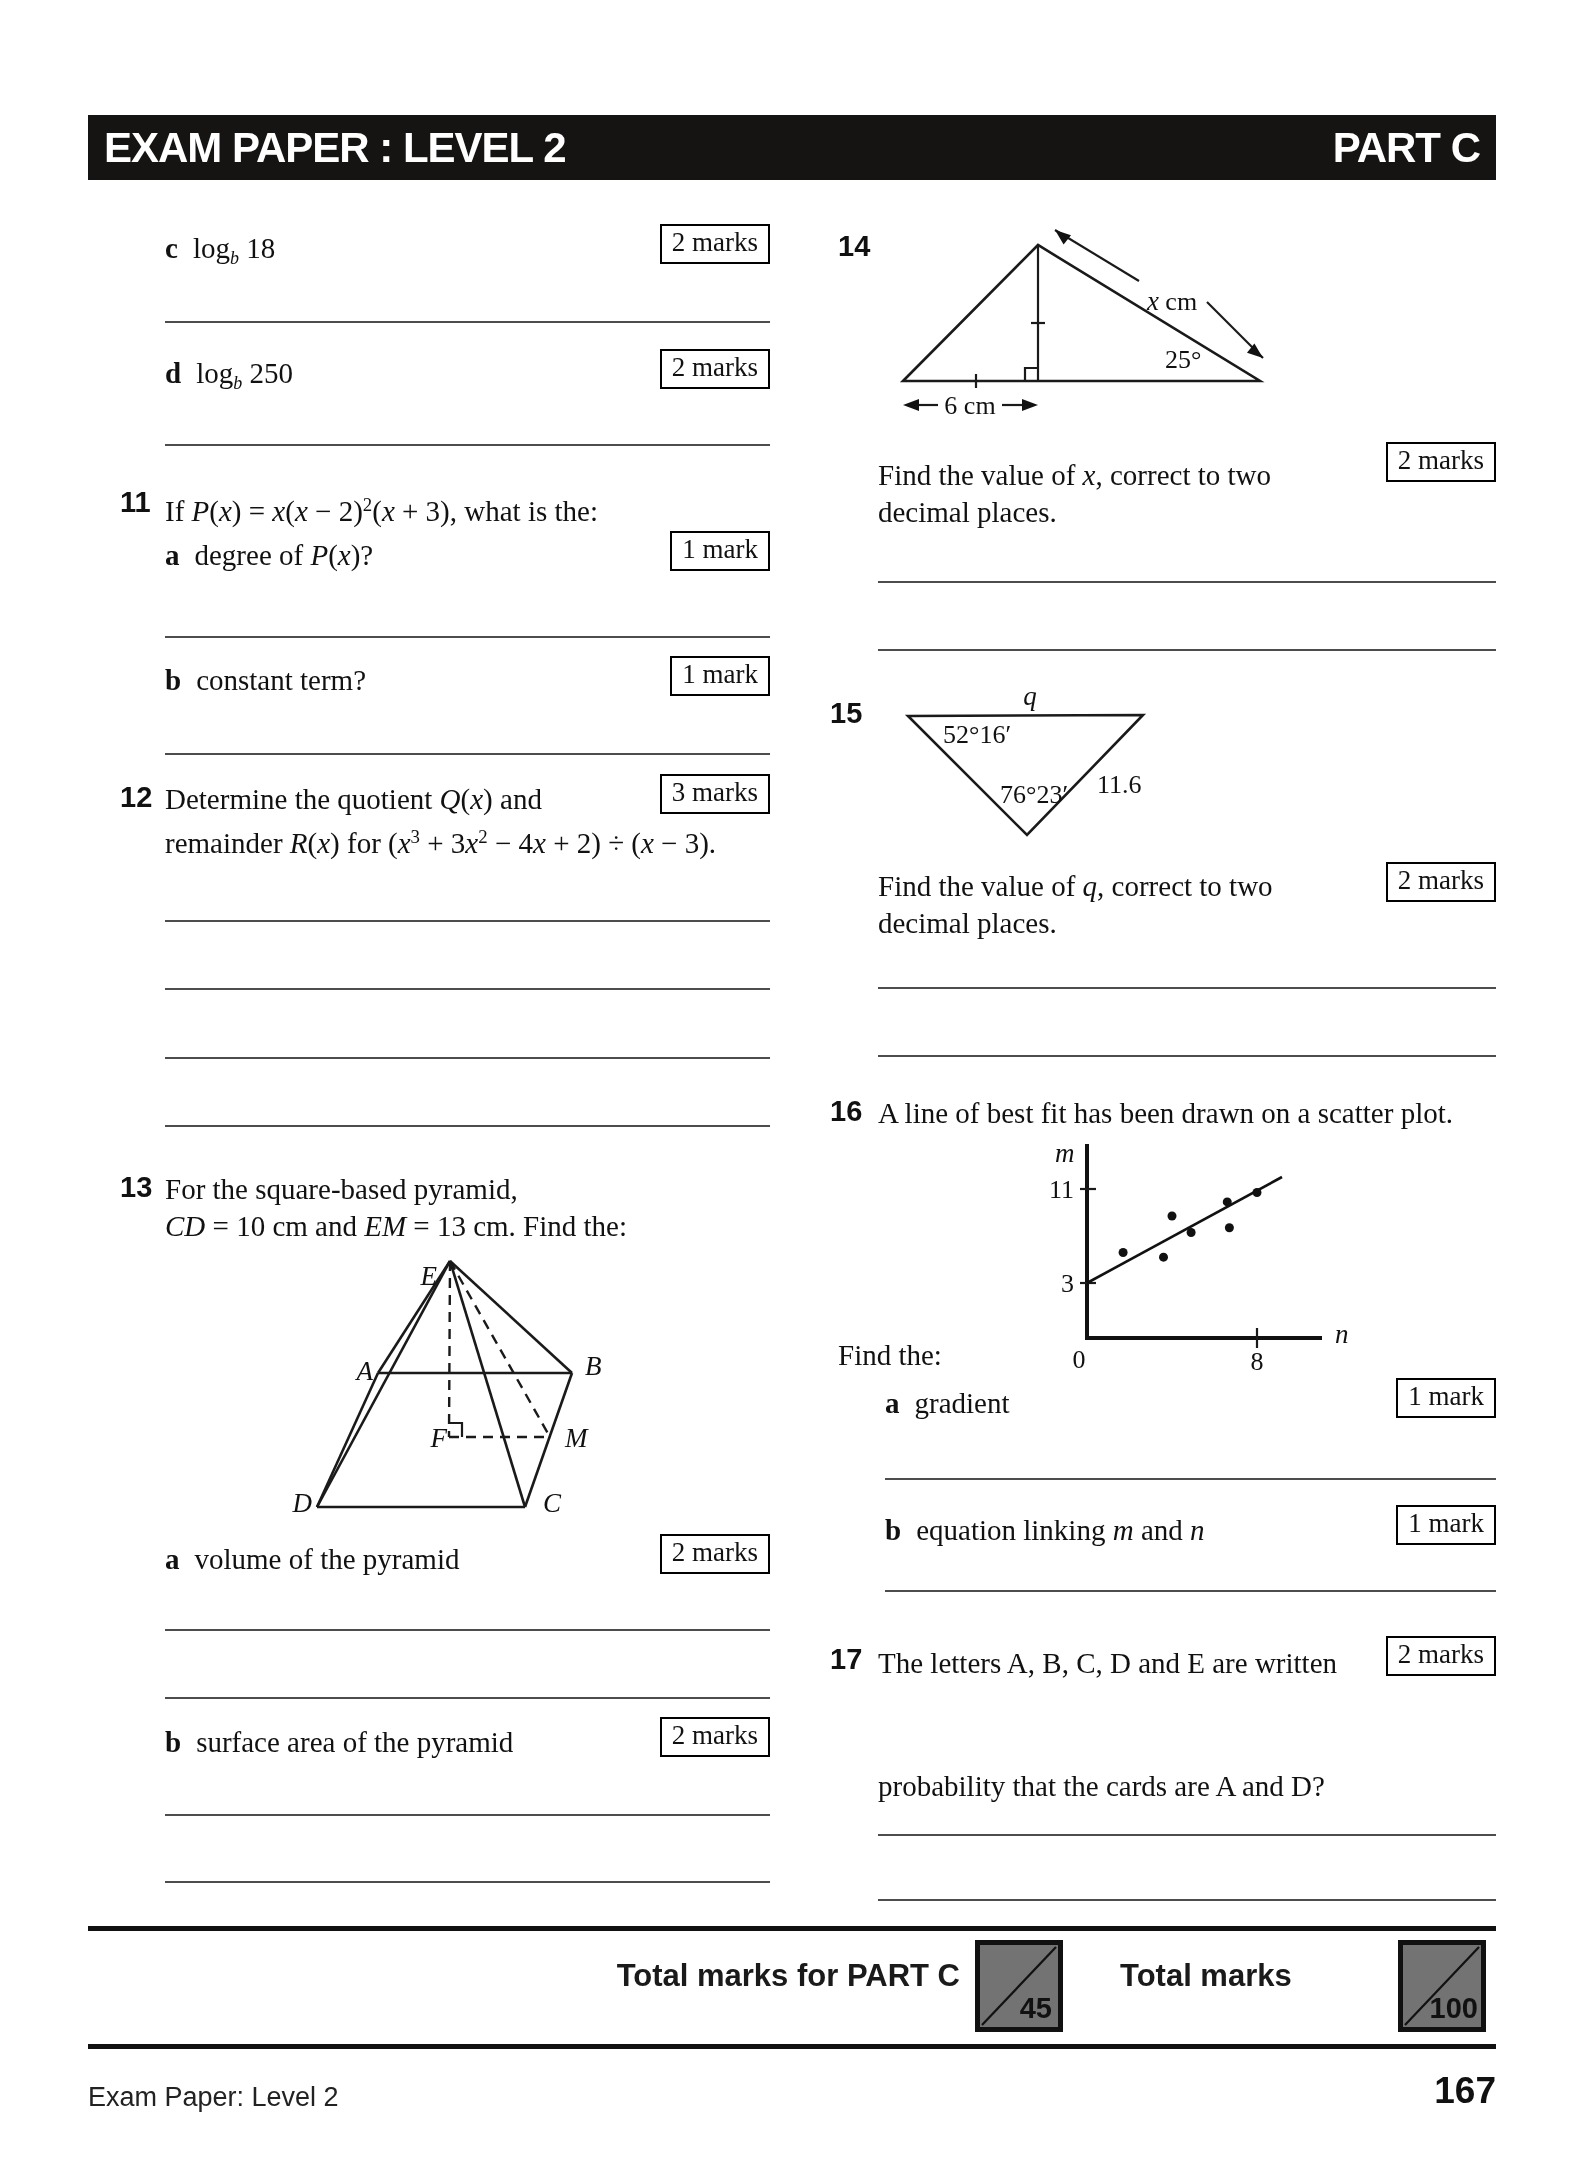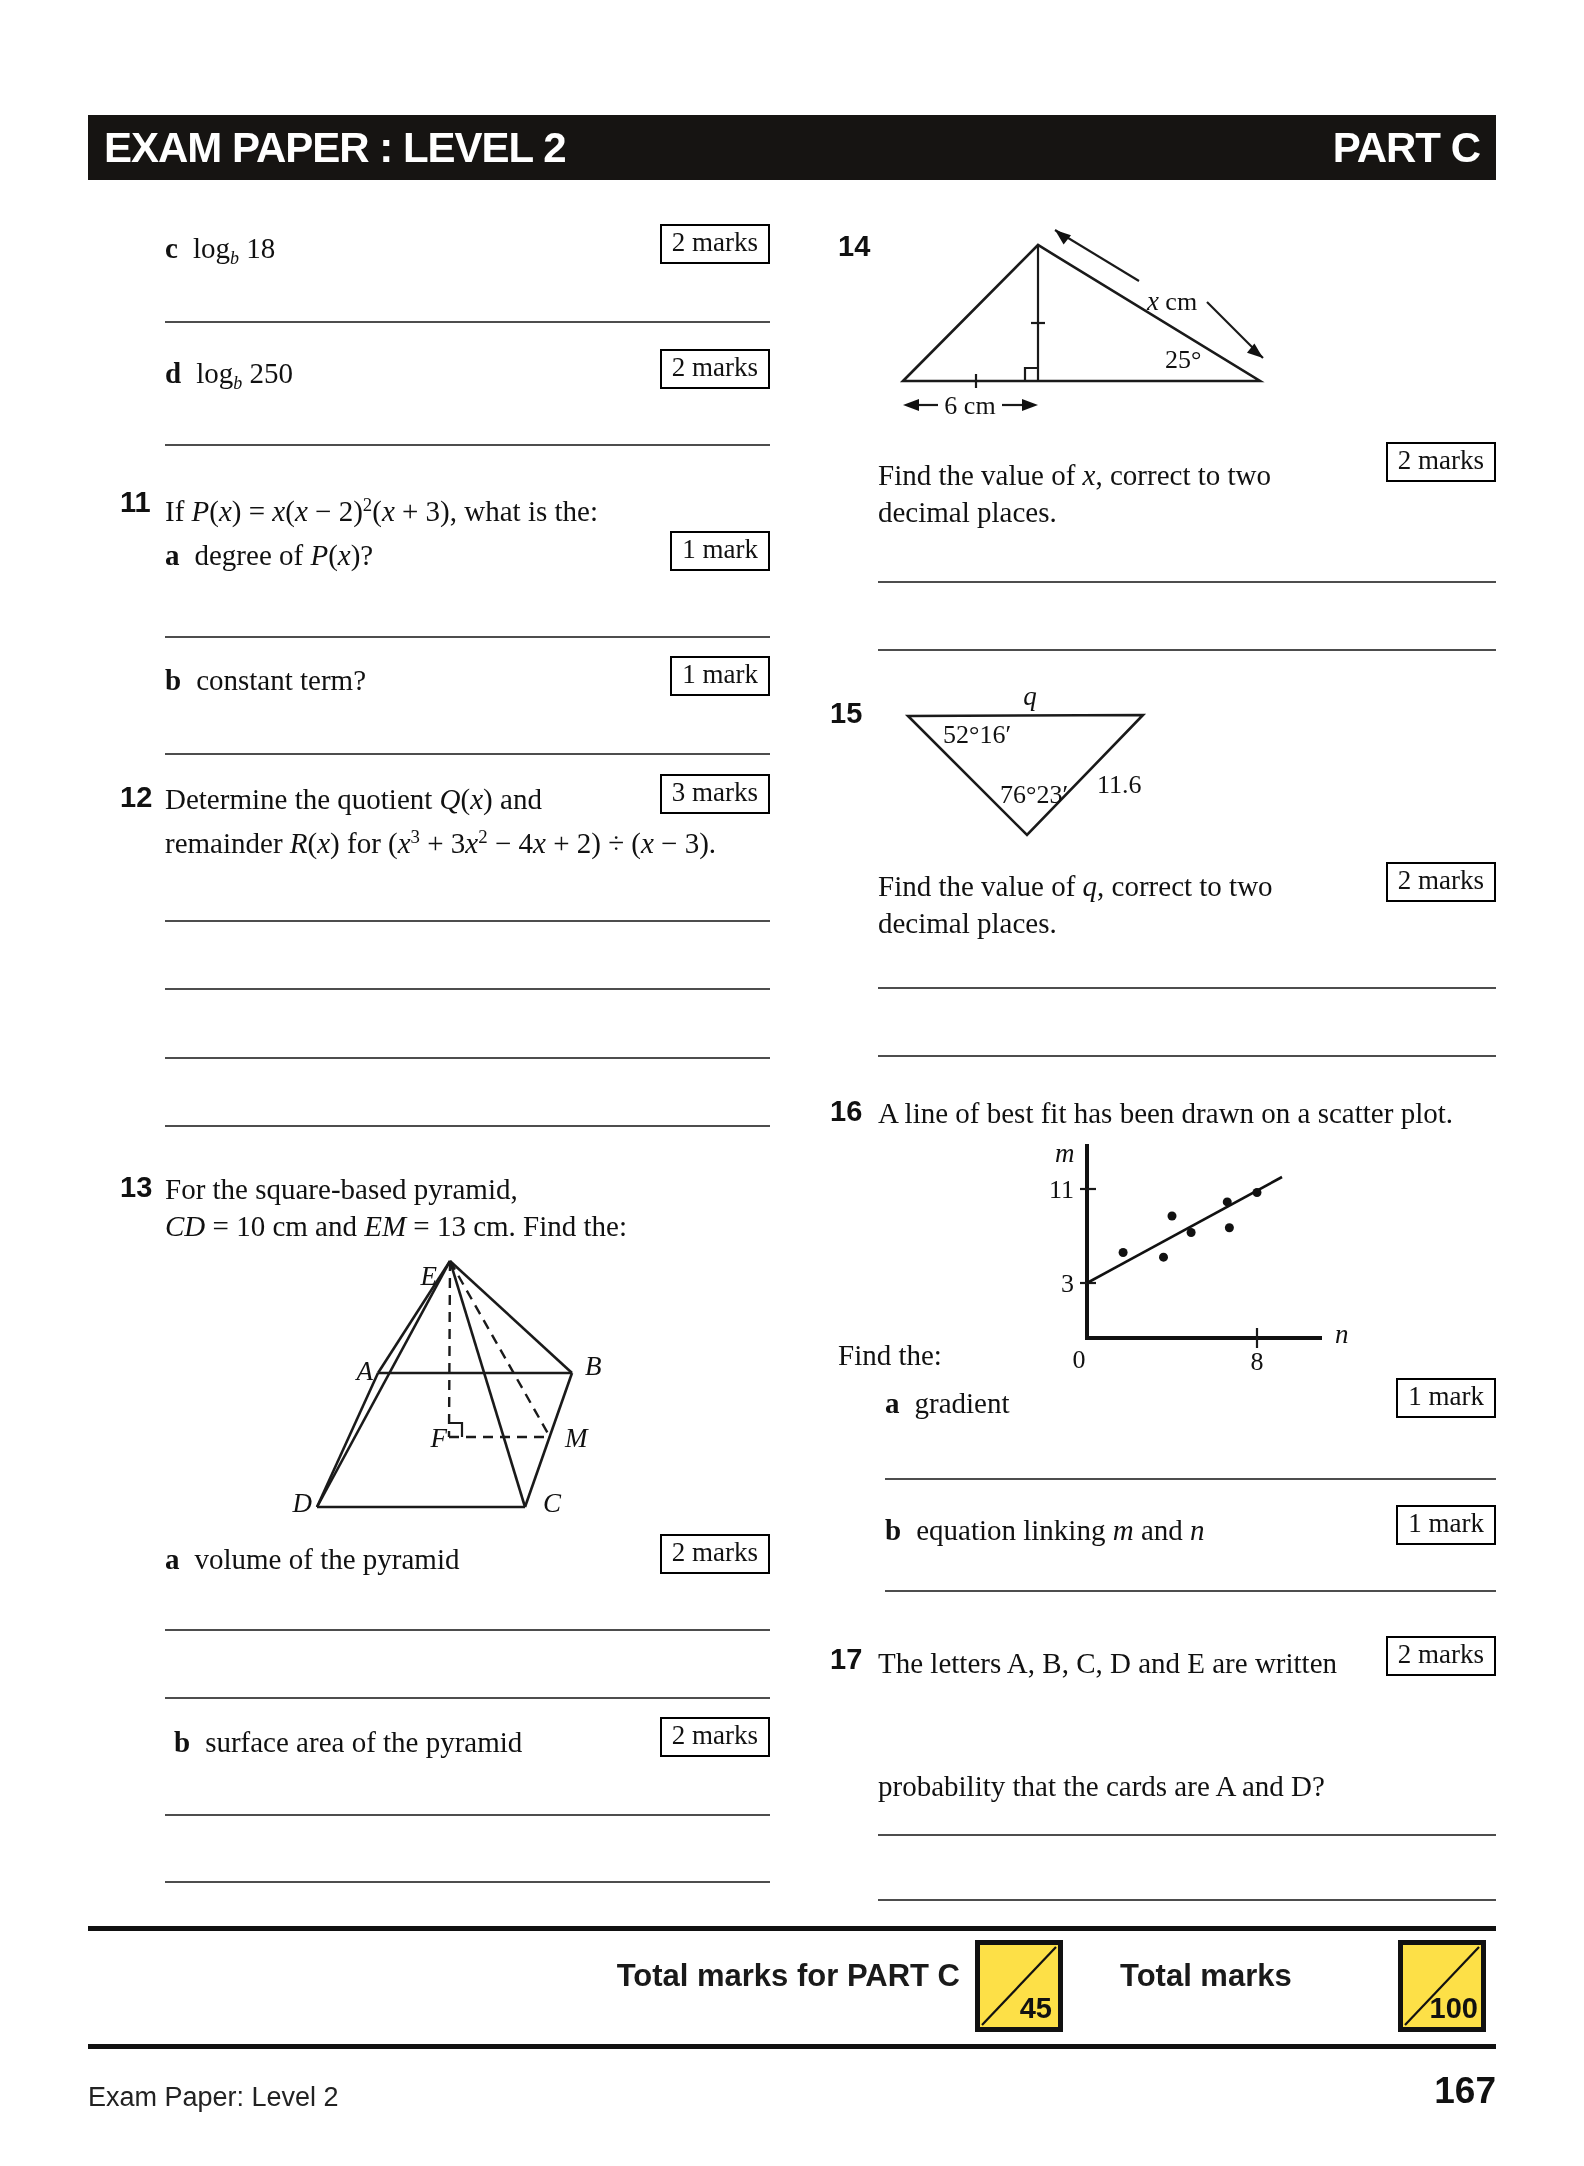--- a/index.html
+++ b/index.html
@@ -29,21 +29,21 @@
   svg .edge{stroke:#1a1a1a;stroke-width:2.6;fill:none;}
   svg .thin{stroke:#1a1a1a;stroke-width:2.2;fill:none;}
   svg .dash{stroke:#1a1a1a;stroke-width:2.4;fill:none;stroke-dasharray:10 7;}
   svg .lbl{font-family:"Liberation Serif",serif;font-style:italic;font-size:27px;fill:#111;}
   svg .rom{font-family:"Liberation Serif",serif;font-size:26px;fill:#111;font-style:normal;}
   svg .axis{stroke:#111;stroke-width:4;fill:none;}
   svg .fit{stroke:#111;stroke-width:2.6;fill:none;}
   svg .ah{fill:#111;stroke:none;}
   .rule{position:absolute;left:88px;width:1408px;height:5px;background:#111;}
   .total-label{position:absolute;font-family:Liberation Sans, sans-serif;font-weight:700;font-size:31px;color:#1a1a1a;}
-  .total-box{position:absolute;width:88px;height:92px;border:5px solid #111;box-sizing:border-box;background:#fde047;}
+  .total-box{position:absolute;width:88px;height:92px;border:5px solid #111;box-sizing:border-box;background:#737373;}
   .total-box svg{position:absolute;left:0;top:0;}
   .total-box .val{position:absolute;right:6px;bottom:2px;font-family:"Liberation Sans",sans-serif;
                   font-weight:700;font-size:29px;}
   .foot-left{position:absolute;left:88px;top:2082px;font-family:"Liberation Sans",sans-serif;font-size:27px;color:#222;}
   .foot-page{position:absolute;right:88px;top:2070px;font-family:"Liberation Sans",sans-serif;font-weight:700;font-size:37px;color:#111;}
 </style>
 </head>
 <body>
 
 <div class="page">
@@ -136,21 +136,21 @@
     <div class="row" style="top:1326px">
       <span class="stem" style="left:45px;top:0">
         <span class="qletter">a</span><span class="qtext">volume of the pyramid</span>
       </span>
       <span class="marks-box" style="top:-7px">2 marks</span>
     </div>
     <div class="ans-line" style="left:45px;right:0;top:1414px"></div>
     <div class="ans-line" style="left:45px;right:0;top:1482px"></div>
 
     <div class="row" style="top:1509px">
-      <span class="stem" style="left:54px;top:0">
+      <span class="stem" style="left:45px;top:0">
         <span class="qletter">b</span><span class="qtext">surface area of the pyramid</span>
       </span>
       <span class="marks-box" style="top:-7px">2 marks</span>
     </div>
     <div class="ans-line" style="left:45px;right:0;top:1599px"></div>
     <div class="ans-line" style="left:45px;right:0;top:1666px"></div>
   </div>
 
   <div class="col col-right">
 

